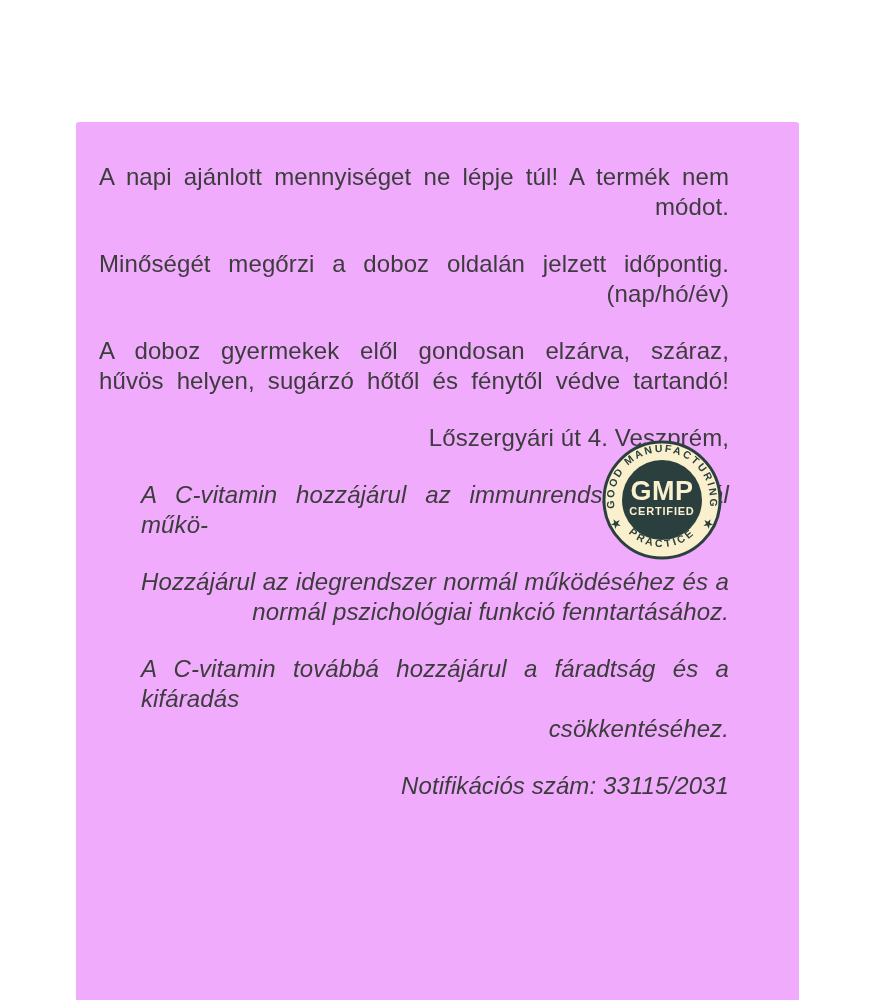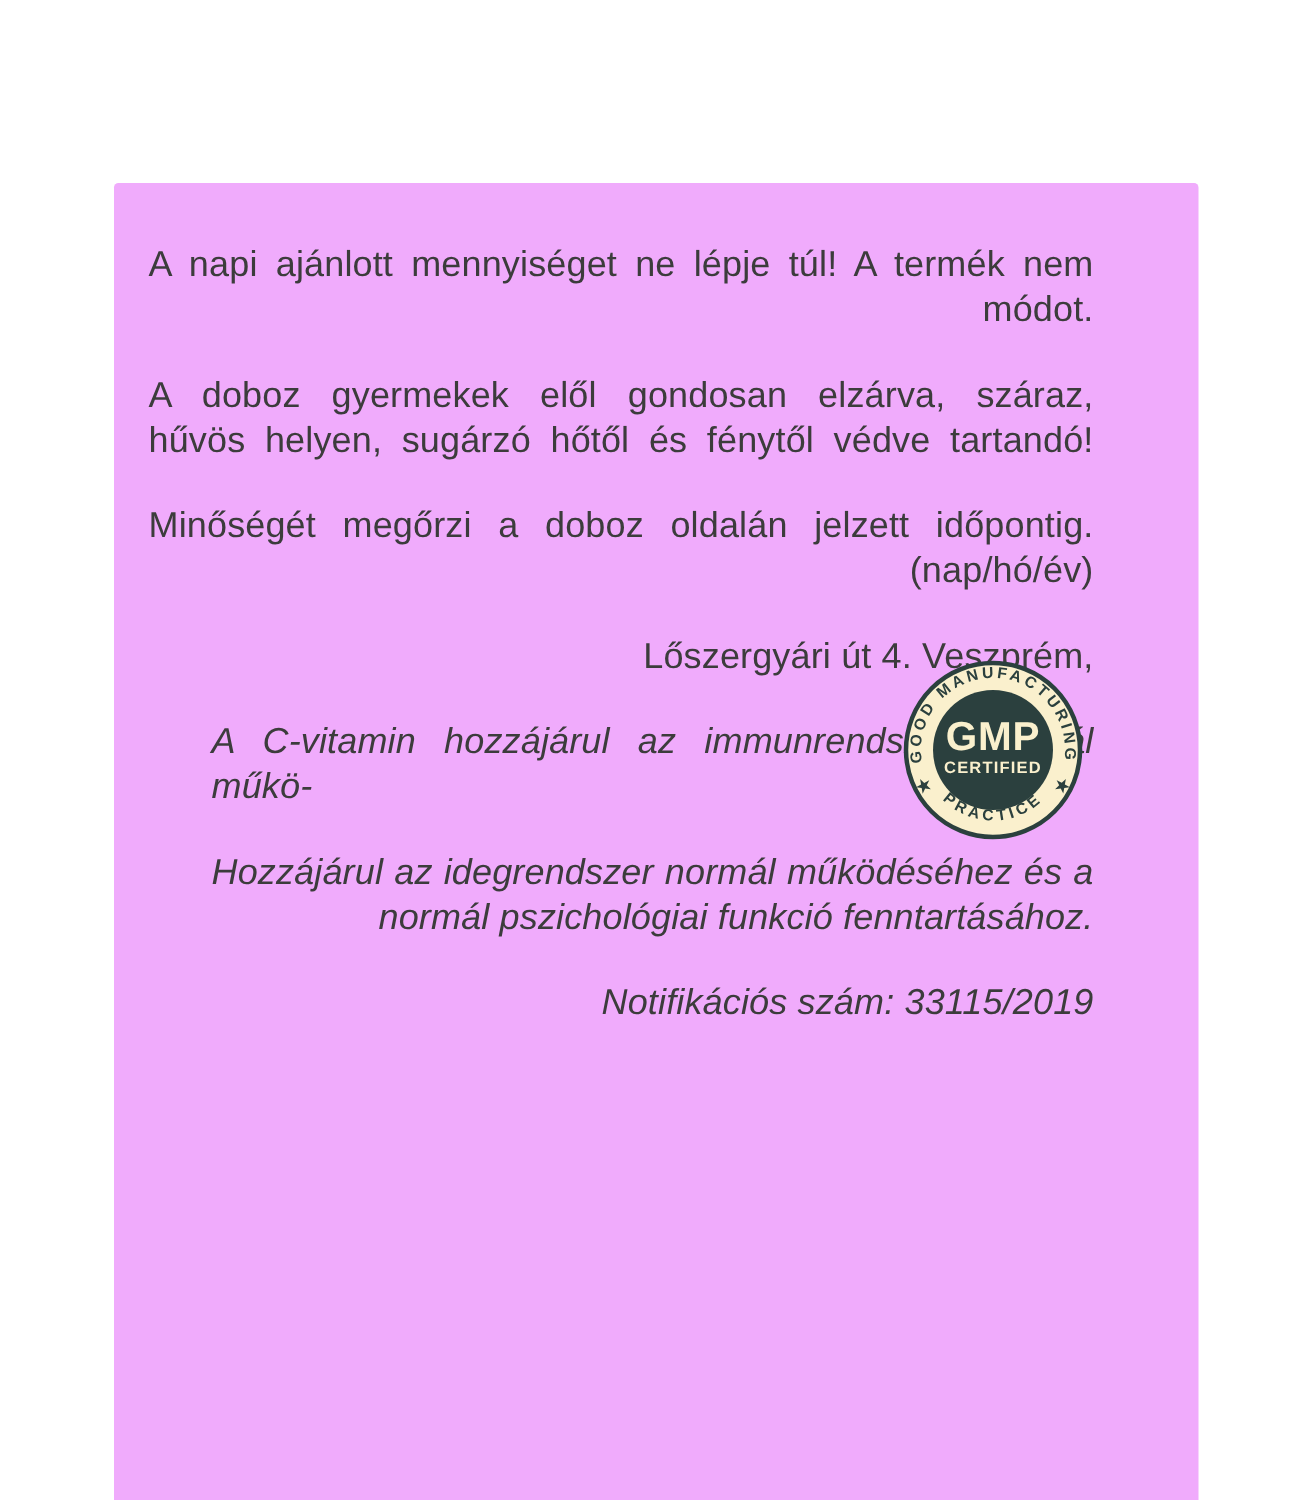--- a/index.html
+++ b/index.html
@@ -87,45 +87,49 @@
   <div class="panel">
 
     <div class="textcol">
 
       <p class="para">
         <span class="ln jl">A napi ajánlott mennyiséget ne lépje túl! A termék nem</span>
         <span class="ln">módot.</span>
       </p>
 
       <p class="para">
-        <span class="ln jl">A doboz gyermekek elől gondosan elzárva, száraz,</span>
-        <span class="ln jl">hűvös helyen, sugárzó hőtől és fénytől védve tartandó!</span>
+        <span class="ln jl">Minőségét megőrzi a doboz oldalán jelzett időpontig.</span>
+        <span class="ln">(nap/hó/év)</span>
       </p>
 
       <p class="para">
-        <span class="ln jl">Minőségét megőrzi a doboz oldalán jelzett időpontig.</span>
-        <span class="ln">(nap/hó/év)</span>
+        <span class="ln jl">A doboz gyermekek elől gondosan elzárva, száraz,</span>
+        <span class="ln jl">hűvös helyen, sugárzó hőtől és fénytől védve tartandó!</span>
       </p>
 
       <p class="para">
         <span class="ln">Lőszergyári út 4. Veszprém,</span>
       </p>
 
       <p class="para italic">
         <span class="ln jl">A C-vitamin hozzájárul az immunrendszer normál műkö-</span>
       </p>
 
       <p class="para italic">
         <span class="ln jl">Hozzájárul az idegrendszer normál működéséhez és a</span>
         <span class="ln">normál pszichológiai funkció fenntartásához.</span>
       </p>
 
+      <p class="para italic">
+        <span class="ln jl">A C-vitamin továbbá hozzájárul a fáradtság és a kifáradás</span>
+        <span class="ln">csökkentéséhez.</span>
+      </p>
 
       <p class="para italic">
-        <span class="ln">Notifikációs szám: 33115/2019</span>
+        <span class="ln">Notifikációs szám: 33115/2031</span>
       </p>
 
     </div>
 
     <div class="seal">
       <svg viewBox="0 0 124 124" width="124" height="124">
         <defs>
           <path id="arcTop" d="M 16.9,78.4 A 48,48 0 1 1 107.1,78.4" fill="none"></path>
           <path id="arcBot" d="M 23.5,89 A 47,47 0 0 0 100.5,89" fill="none"></path>
         </defs>

